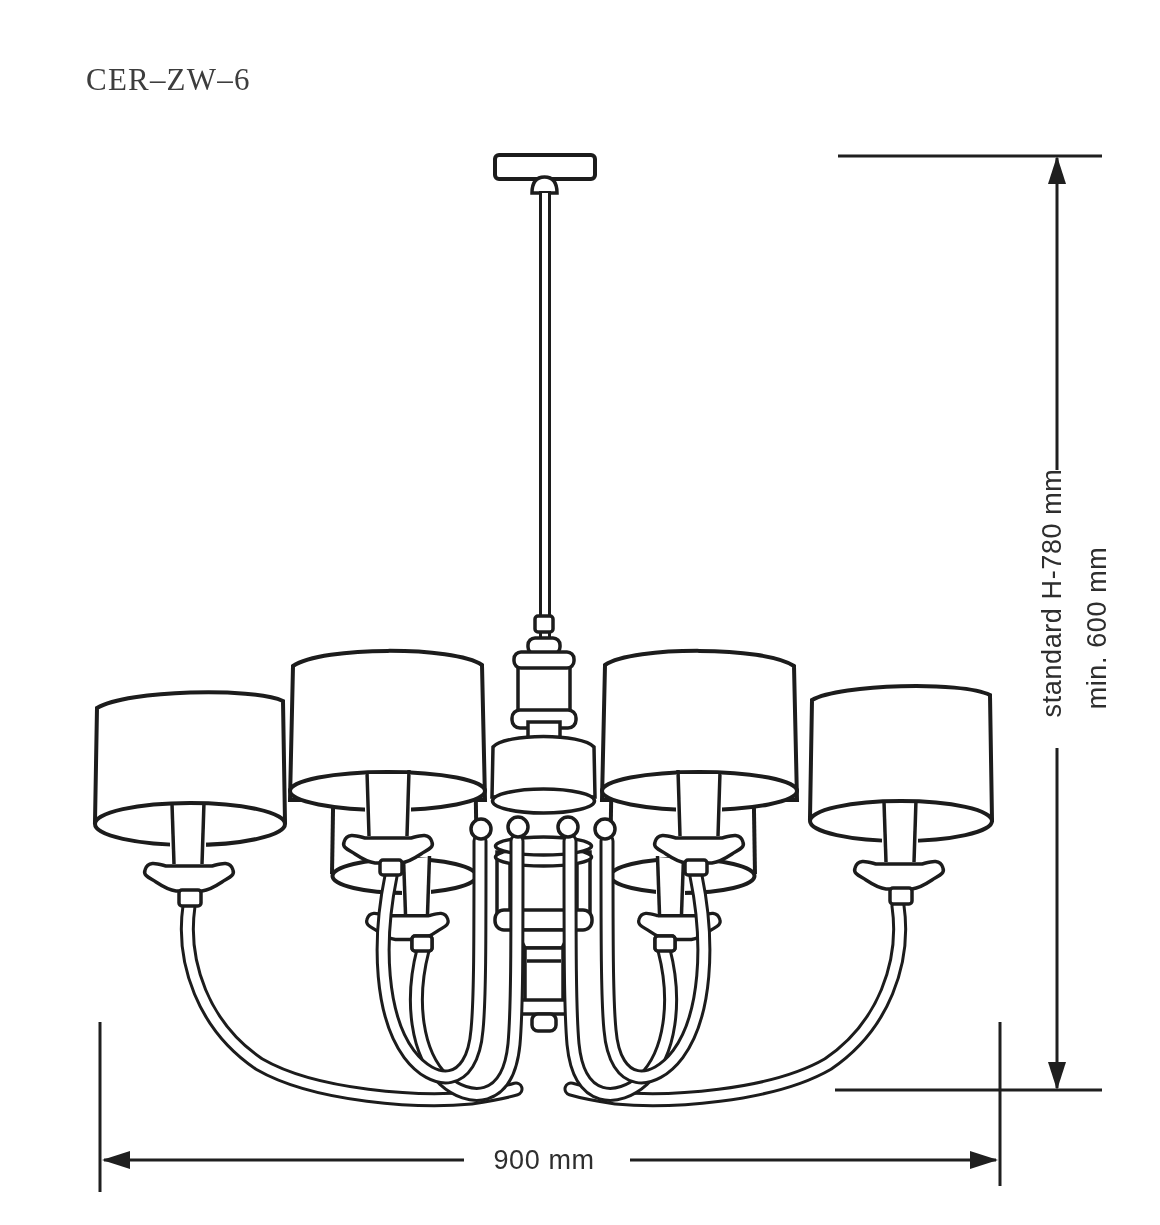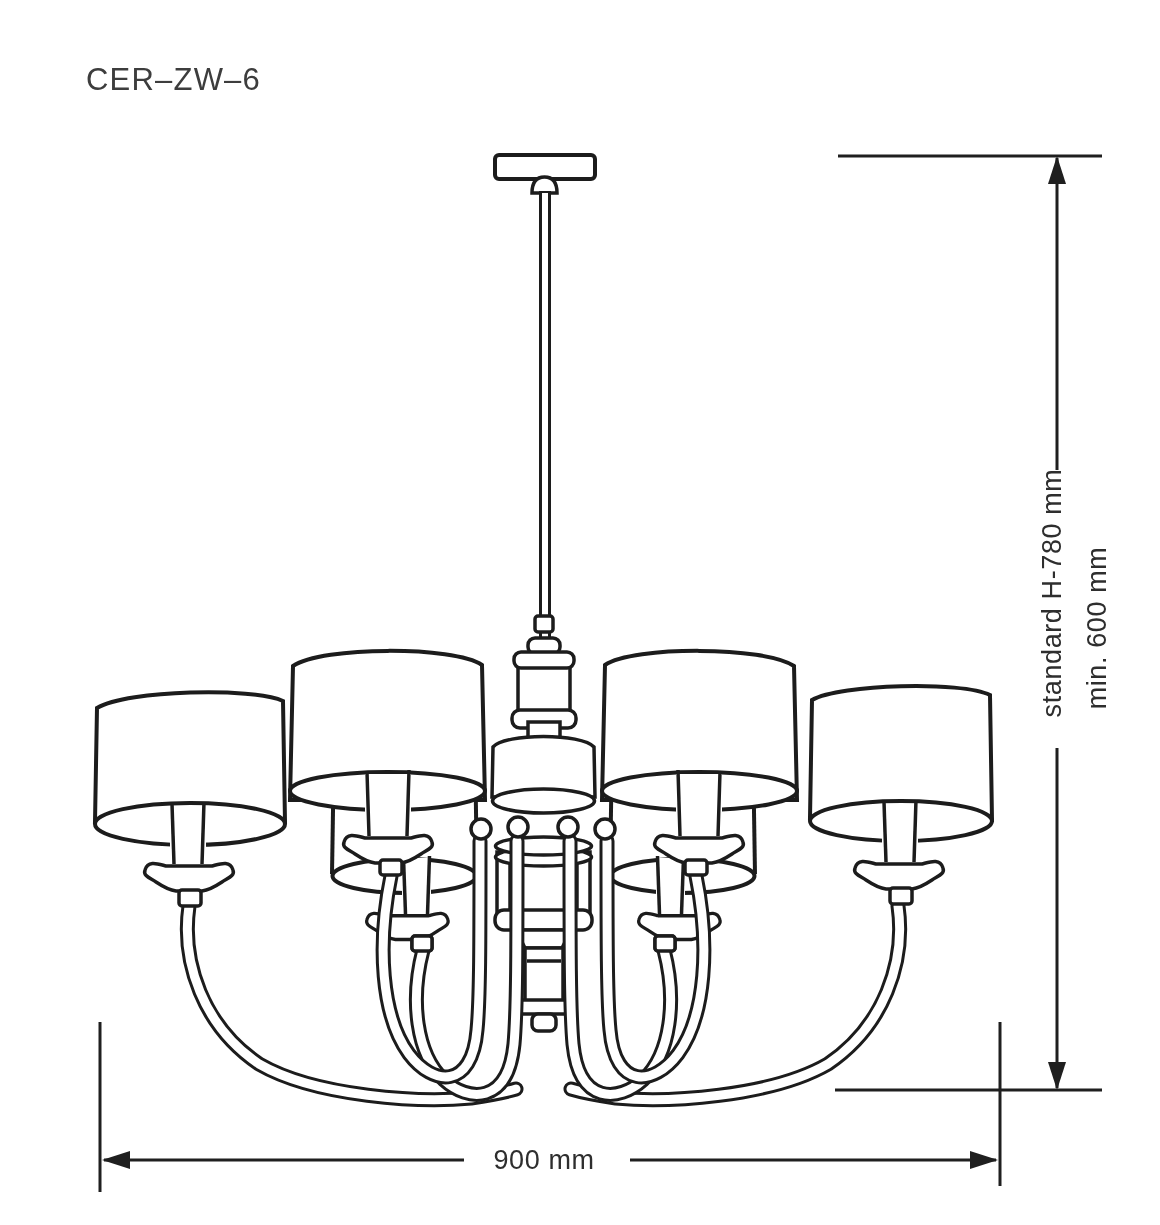--- a/index.html
+++ b/index.html
@@ -174,19 +174,19 @@
   <g>
     <line class="dim" x1="100" y1="1022" x2="100" y2="1192"></line>
     <line class="dim" x1="1000" y1="1022" x2="1000" y2="1186"></line>
     <line class="dim" x1="104" y1="1160" x2="464" y2="1160"></line>
     <line class="dim" x1="630" y1="1160" x2="996" y2="1160"></line>
     <path class="arr" d="M102,1160 L130,1151 L130,1169 Z"></path>
     <path class="arr" d="M998,1160 L970,1151 L970,1169 Z"></path>
   </g>
 </svg>
 
-  <div class="txt title-line" style="top:62px;">CER–ZW–6</div>
+  <div class="txt title-line" style="top:62px;font-family:Liberation Serif, serif;">CER–ZW–6</div>
 
   <div class="txt dim-label vlabel" style="left:1052px;top:593px;">standard H-780 mm</div>
   <div class="txt dim-label vlabel" style="left:1097px;top:628px;">min. 600 mm</div>
   <div class="txt dim-label hlabel" style="left:544px;top:1160px;">900 mm</div>
 
 </div>
 
 </body></html>

